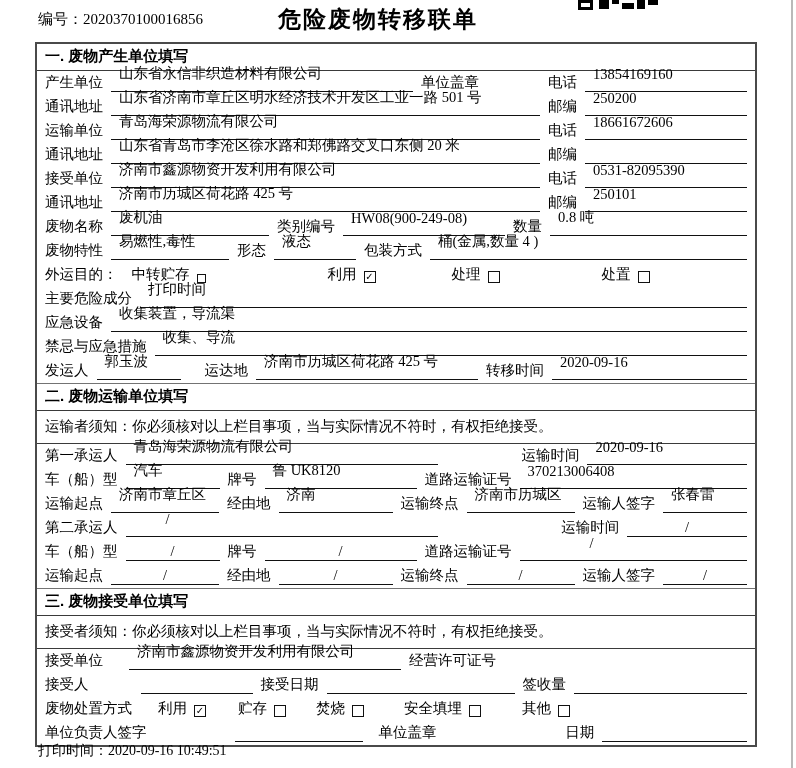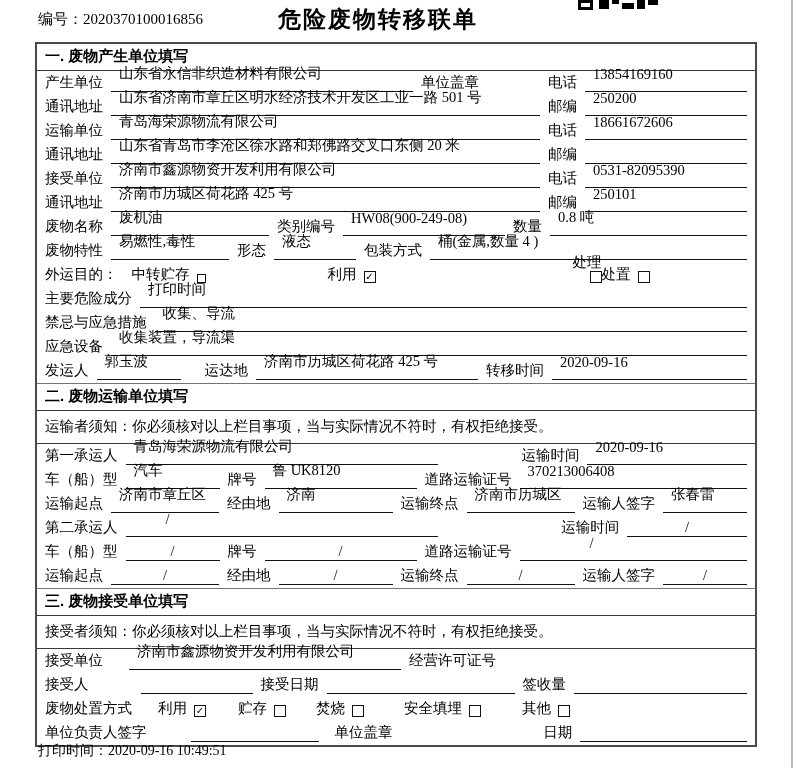--- a/index.html
+++ b/index.html
@@ -129,43 +129,43 @@
     <div class="row">
       <span class="lbl" style="margin-right:14px;">外运目的：</span>
       <span class="opt" style="width:196px;">
         <span>中转贮存</span>
         <span class="cb small"></span>
       </span>
       <span class="opt" style="width:124px;">
         <span>利用</span>
         <span class="cb checked">✓</span>
       </span>
-      <span class="opt" style="width:150px;flex-direction:column;">
+      <span class="opt" style="width:150px;">
         <span>处理</span>
         <span class="cb"></span>
       </span>
       <span class="opt">
         <span>处置</span>
         <span class="cb"></span>
       </span>
     </div>
 
     <div class="row">
       <span class="lbl">主要危险成分</span>
       <span class="val grow" style="margin-right:0;">打印时间</span>
     </div>
 
     <div class="row">
+      <span class="lbl">应急设备</span>
+      <span class="val grow" style="margin-right:0;">收集装置，导流渠</span>
+    </div>
+
+    <div class="row">
       <span class="lbl">禁忌与应急措施</span>
       <span class="val grow" style="margin-right:0;">收集、导流</span>
-    </div>
-
-    <div class="row">
-      <span class="lbl">应急设备</span>
-      <span class="val grow" style="margin-right:0;">收集装置，导流渠</span>
     </div>
 
     <div class="row">
       <span class="lbl">发运人</span>
       <span class="val" style="width:84px;">郭玉波</span>
       <span class="lbl" style="margin-left:16px;">运达地</span>
       <span class="val" style="width:222px;">济南市历城区荷花路 425 号</span>
       <span class="lbl">转移时间</span>
       <span class="val grow" style="margin-right:0;">2020-09-16</span>
     </div>
@@ -265,21 +265,21 @@
         <span>安全填埋</span>
         <span class="cb"></span>
       </span>
       <span class="opt">
         <span>其他</span>
         <span class="cb"></span>
       </span>
     </div>
 
     <div class="row">
-      <span class="lbl" style="margin-right:36px;">单位负责人签字</span>
+      <span class="lbl" style="margin-right:80px;">单位负责人签字</span>
       <span class="val" style="width:128px;"></span>
       <span class="lbl" style="margin-left:8px;">单位盖章</span>
       <span class="sp"></span>
       <span class="lbl">日期</span>
       <span class="val grow" style="max-width:200px;margin-right:0;"></span>
     </div>
 
   </div>
 
   <div class="footer">

